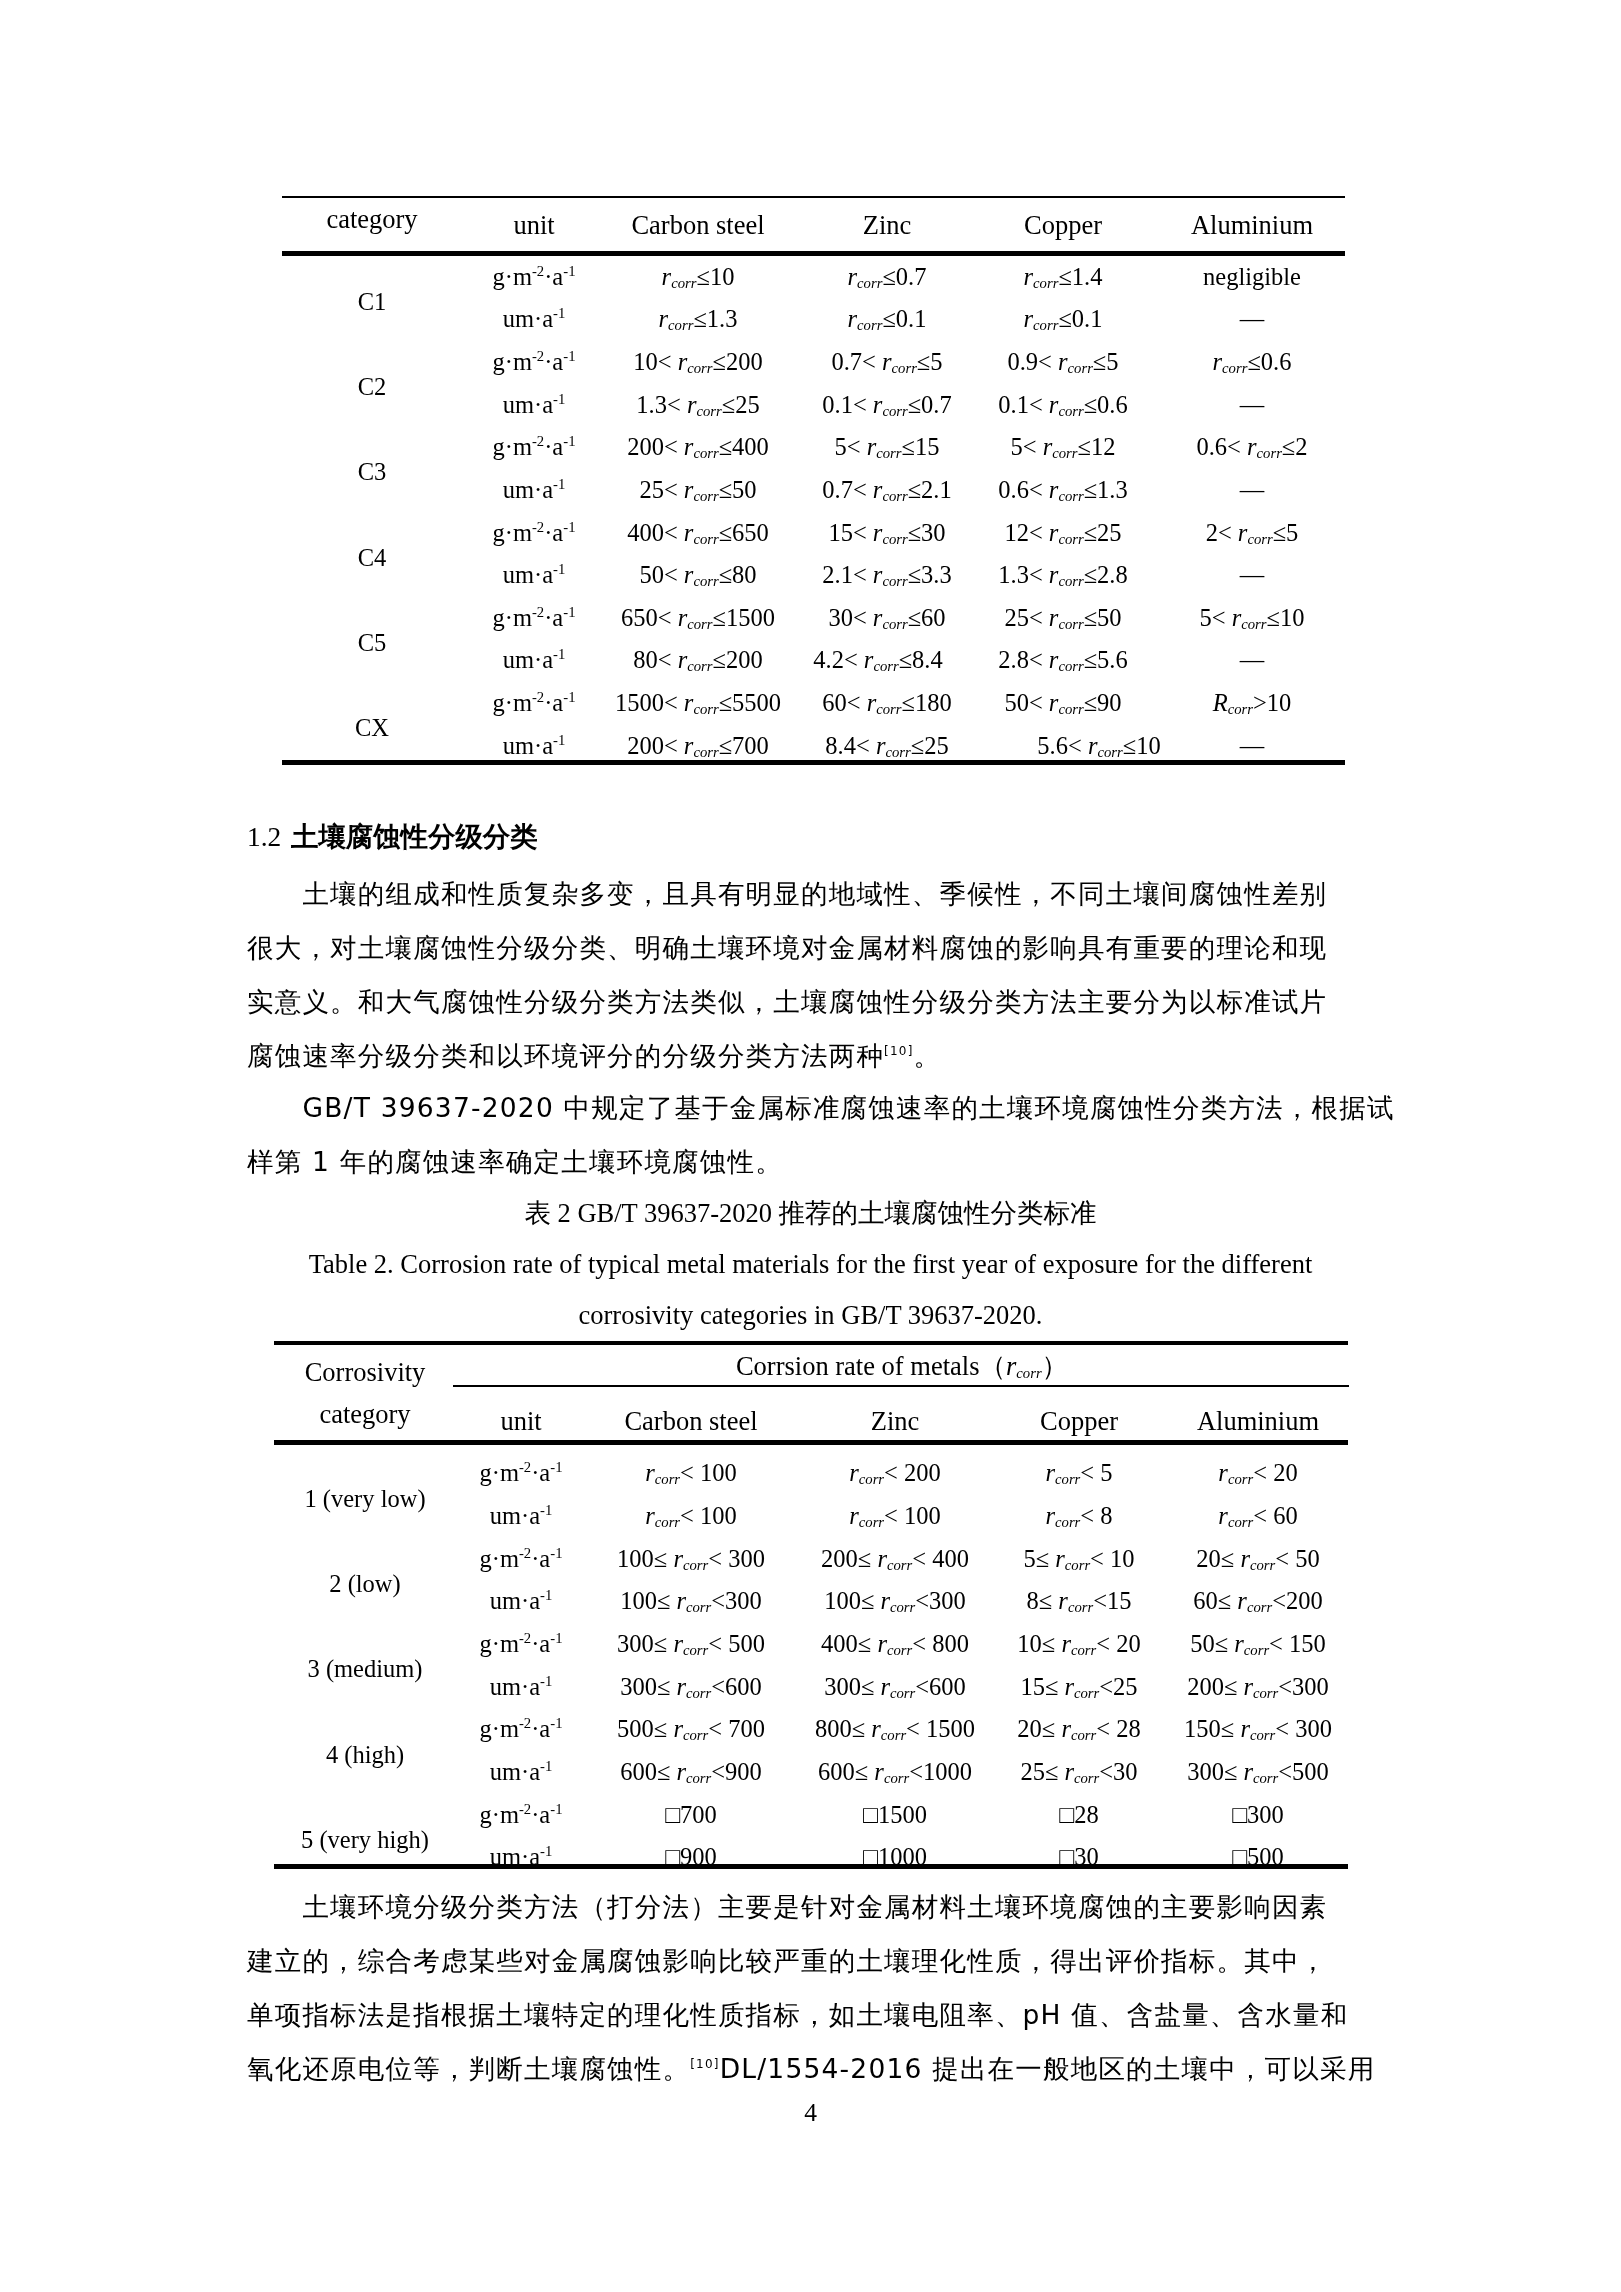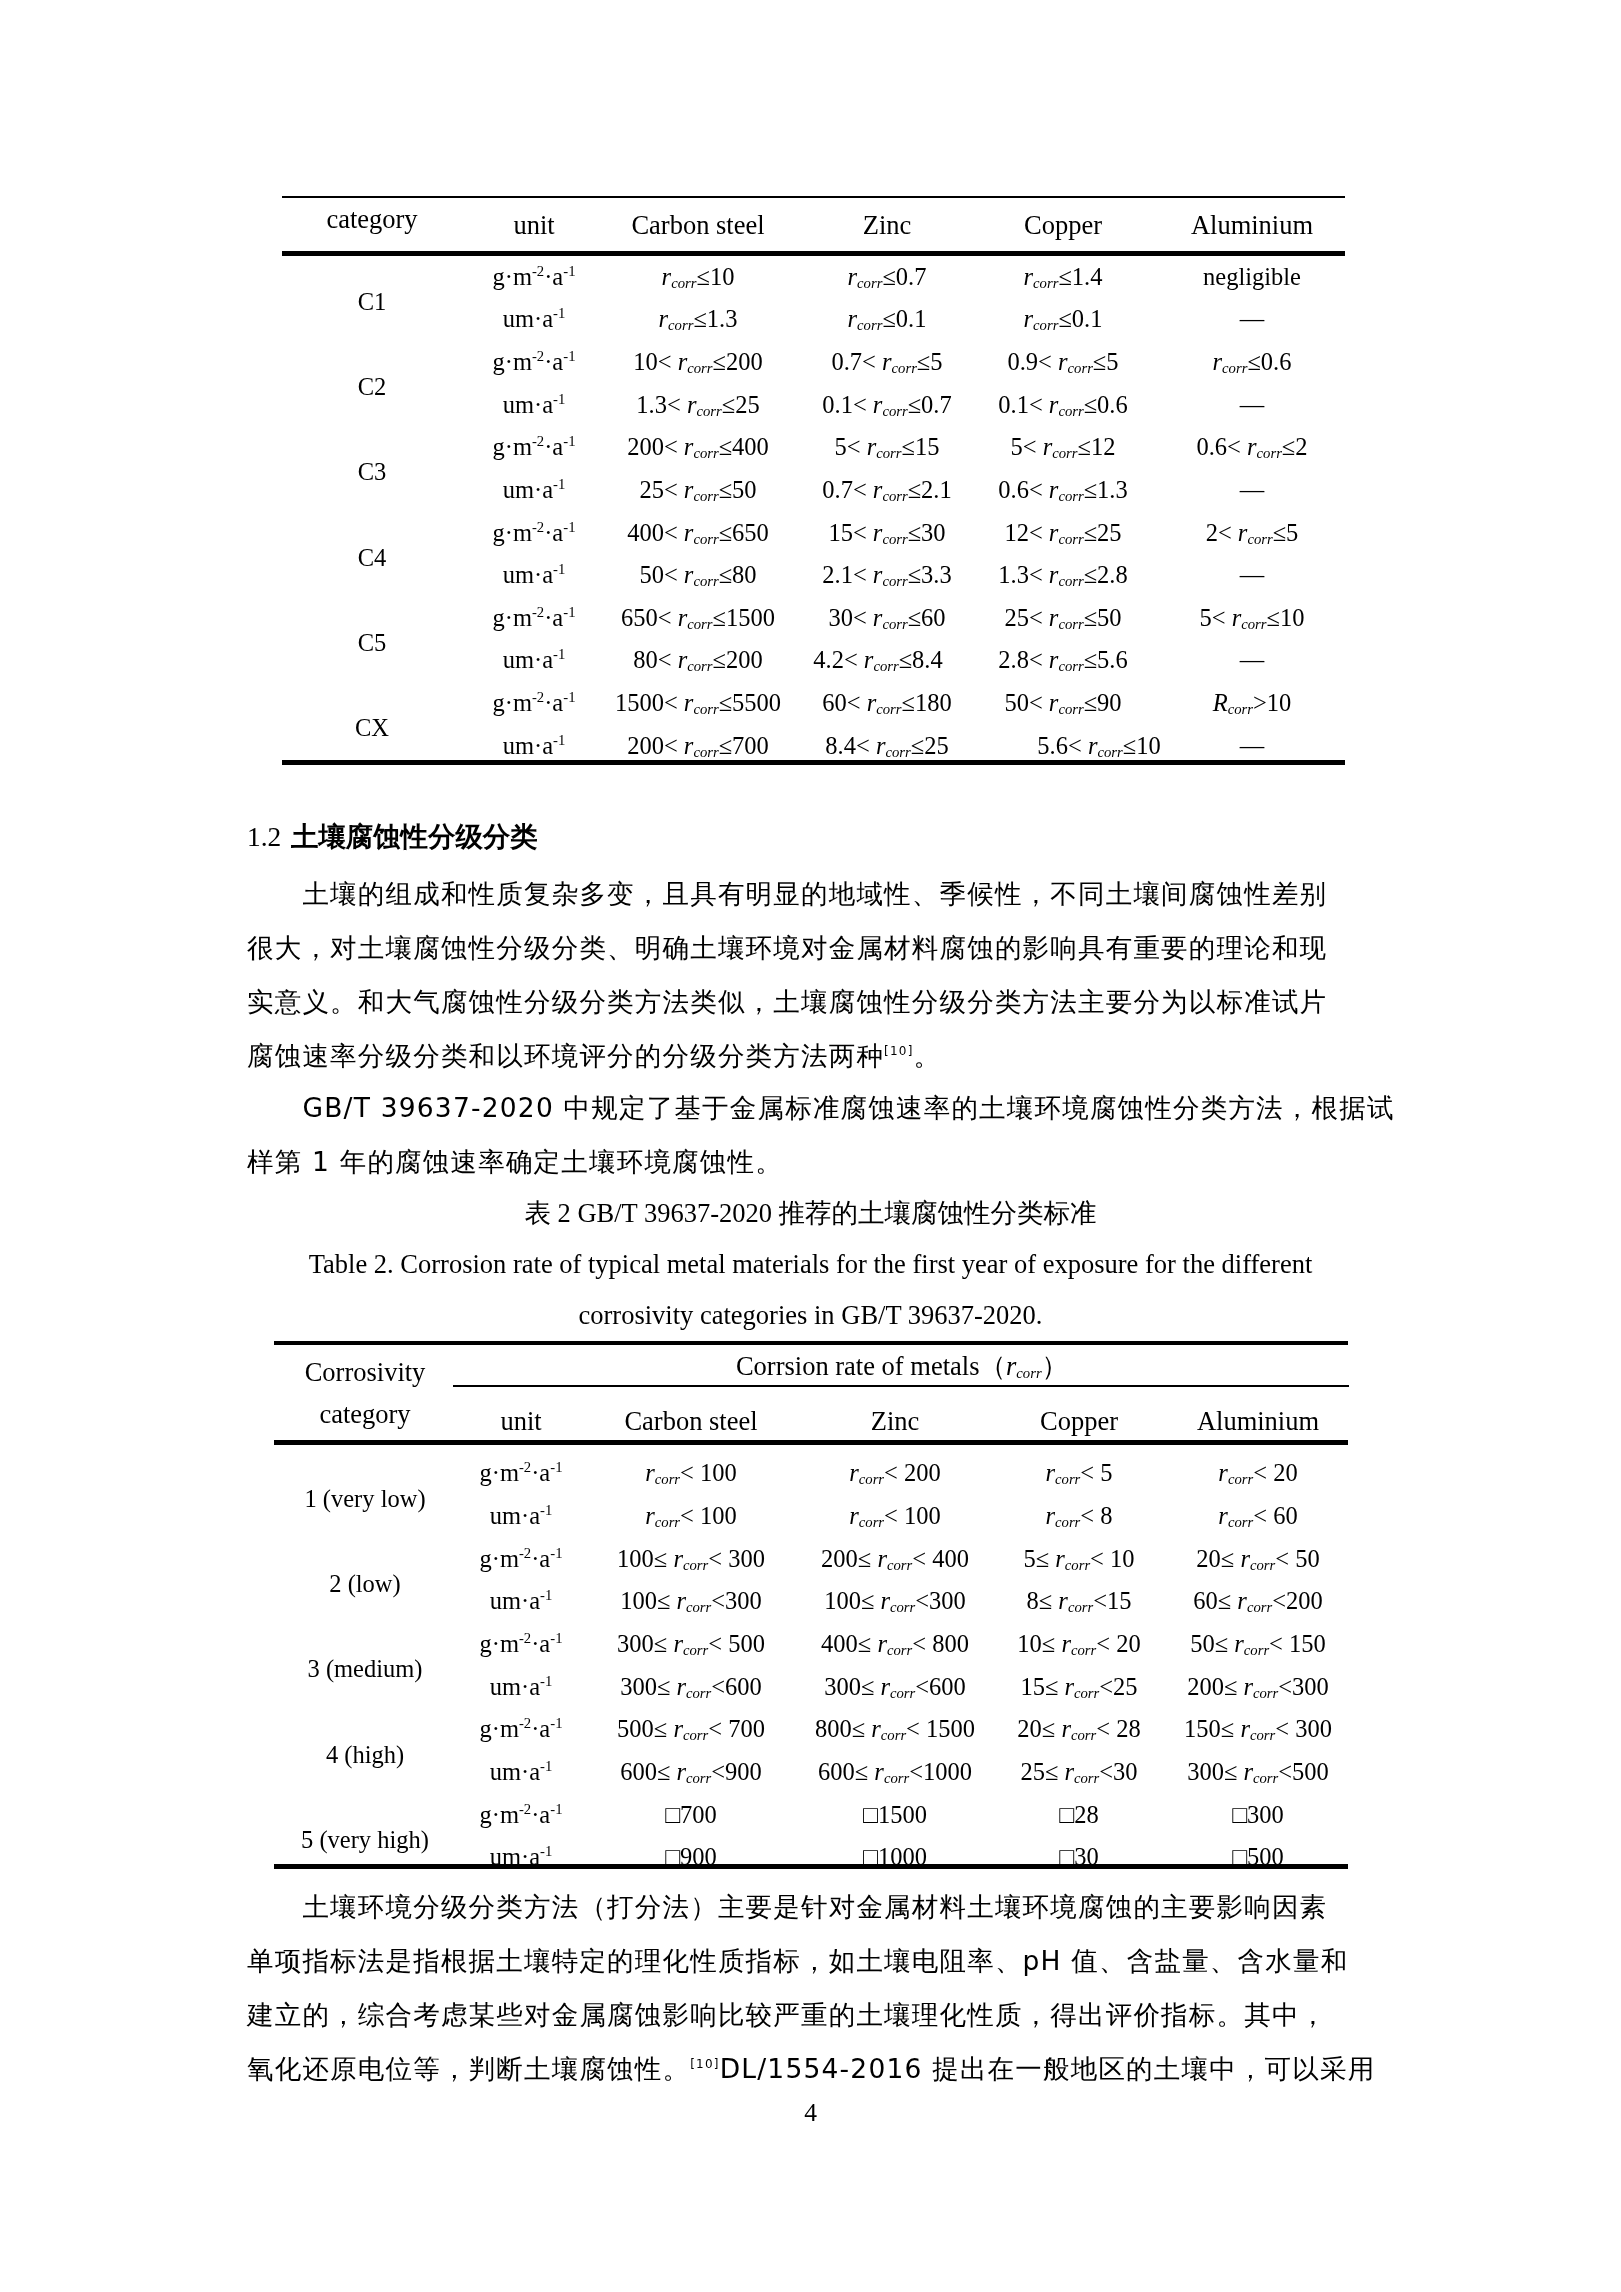--- a/index.html
+++ b/index.html
@@ -210,19 +210,19 @@
       <div class="cell val" style="left: 1258px; top: 1800px;"><span>□300</span></div>
       <div class="cell val" style="left: 691px; top: 1842px;"><span>□900</span></div>
       <div class="cell val" style="left: 895px; top: 1842px;"><span>□1000</span></div>
       <div class="cell val" style="left: 1079px; top: 1842px;"><span>□30</span></div>
       <div class="cell val" style="left: 1258px; top: 1842px;"><span>□500</span></div>
     </div>
 </div>
 
 <div class="cn" style="top:1880px;">
   <div>　　土壤环境分级分类方法（打分法）主要是针对金属材料土壤环境腐蚀的主要影响因素</div>
+  <div>建立的，综合考虑某些对金属腐蚀影响比较严重的土壤理化性质，得出评价指标。其中，</div>
   <div>单项指标法是指根据土壤特定的理化性质指标，如土壤电阻率、pH 值、含盐量、含水量和</div>
-  <div>建立的，综合考虑某些对金属腐蚀影响比较严重的土壤理化性质，得出评价指标。其中，</div>
   <div><span>氧化还原电位等，判断土壤腐蚀性。</span><sup class="ref">[10]</sup><span>DL/1554-2016 提出在一般地区的土壤中，可以采用</span></div>
 </div>
 
 <div class="page-num">4</div>
 
 
 </body></html>

